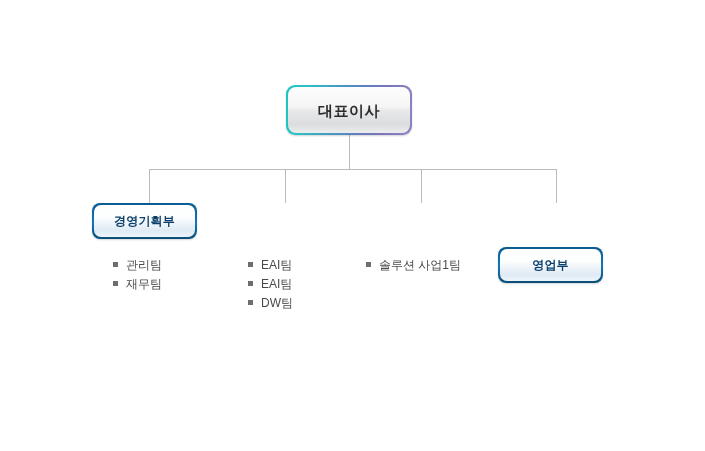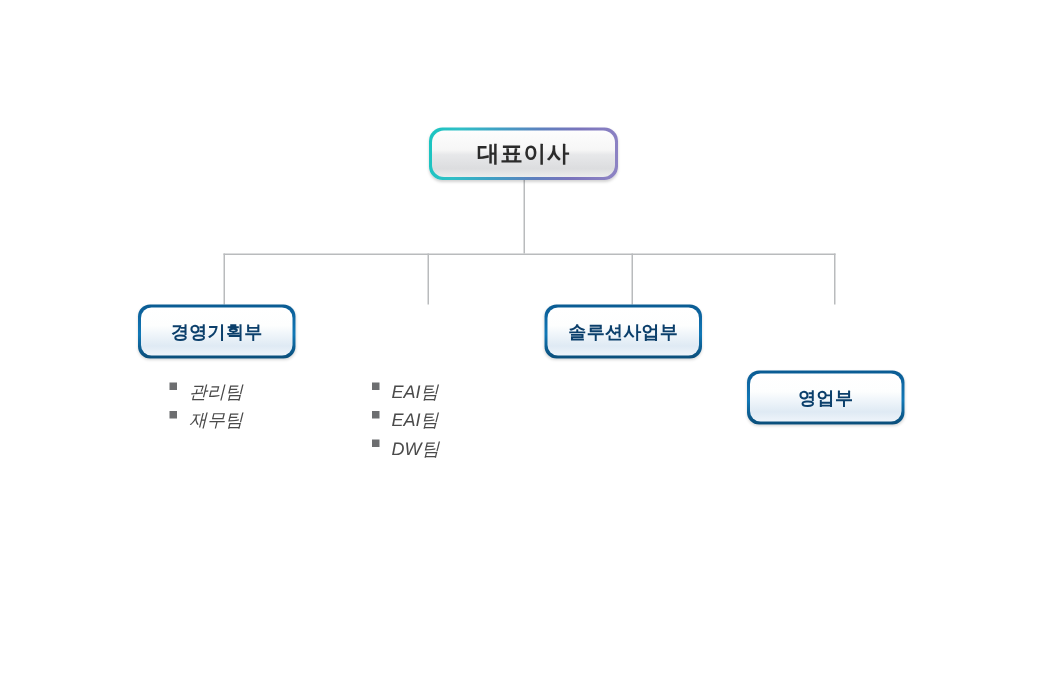--- a/index.html
+++ b/index.html
@@ -50,21 +50,21 @@
   #drop-2 { left: 285px; }
   #drop-3 { left: 421px; }
   #drop-4 { left: 556px; }
 
   
   #ceo-node {
     position: absolute;
     left: 286px;
     top: 85px;
     width: 126px;
-    height: 35px;
+    height: 50px;
     border-radius: 9px;
     padding: 2px;
     box-sizing: border-box;
     background: linear-gradient(100deg,
                 #19c5c0 0%,
                 #2fbfc6 16%,
                 #3f9fc4 36%,
                 #5f7fbe 58%,
                 #7a74bc 76%,
                 #8e84c4 100%);
@@ -147,24 +147,23 @@
     padding: 0;
     list-style: none;
   }
   #team-list-0 { left: 113px; }
   #team-list-1 { left: 248px; }
   #team-list-2 { left: 366px; }
   #team-list-3 { left: 522px; }
 
   .team-item {
     display: flex;
-    align-items: flex-start;
+    align-items: center;
     height: 19px;
     white-space: nowrap;
-    font-style: italic;
   }
   .bullet-square {
     width: 5px;
     height: 5px;
     background: #6d6e70;
     margin-right: 8px;
     flex: 0 0 auto;
   }
   .team-label {
     font-size: 12px;
@@ -186,25 +185,20 @@
 
   <div id="ceo-node">
     <div id="ceo-inner">
       <span id="ceo-label">대표이사</span>
     </div>
   </div>
 
   <div class="dept-node" id="dept-node-0">
     <div class="dept-inner">
       <span class="dept-label">경영기획부</span>
-    </div>
-  </div>
-  <div class="dept-node" id="dept-node-2">
-    <div class="dept-inner">
-      <span class="dept-label">솔루션사업부</span>
     </div>
   </div>
   <div class="dept-node" id="dept-node-3">
     <div class="dept-inner">
       <span class="dept-label">영업부</span>
     </div>
   </div>
 
   <ul class="team-list" id="team-list-0">
     <li class="team-item">
@@ -226,16 +220,20 @@
       <span class="bullet-square"></span>
       <span class="team-label">EAI팀</span>
     </li>
     <li class="team-item">
       <span class="bullet-square"></span>
       <span class="team-label">DW팀</span>
     </li>
   </ul>
 
   <ul class="team-list" id="team-list-2">
+    <li class="team-item">
+      <span class="bullet-square"></span>
+      <span class="team-label">솔루션 사업1팀</span>
+    </li>
   </ul>
 
 
 </div>
 
 </body></html>

